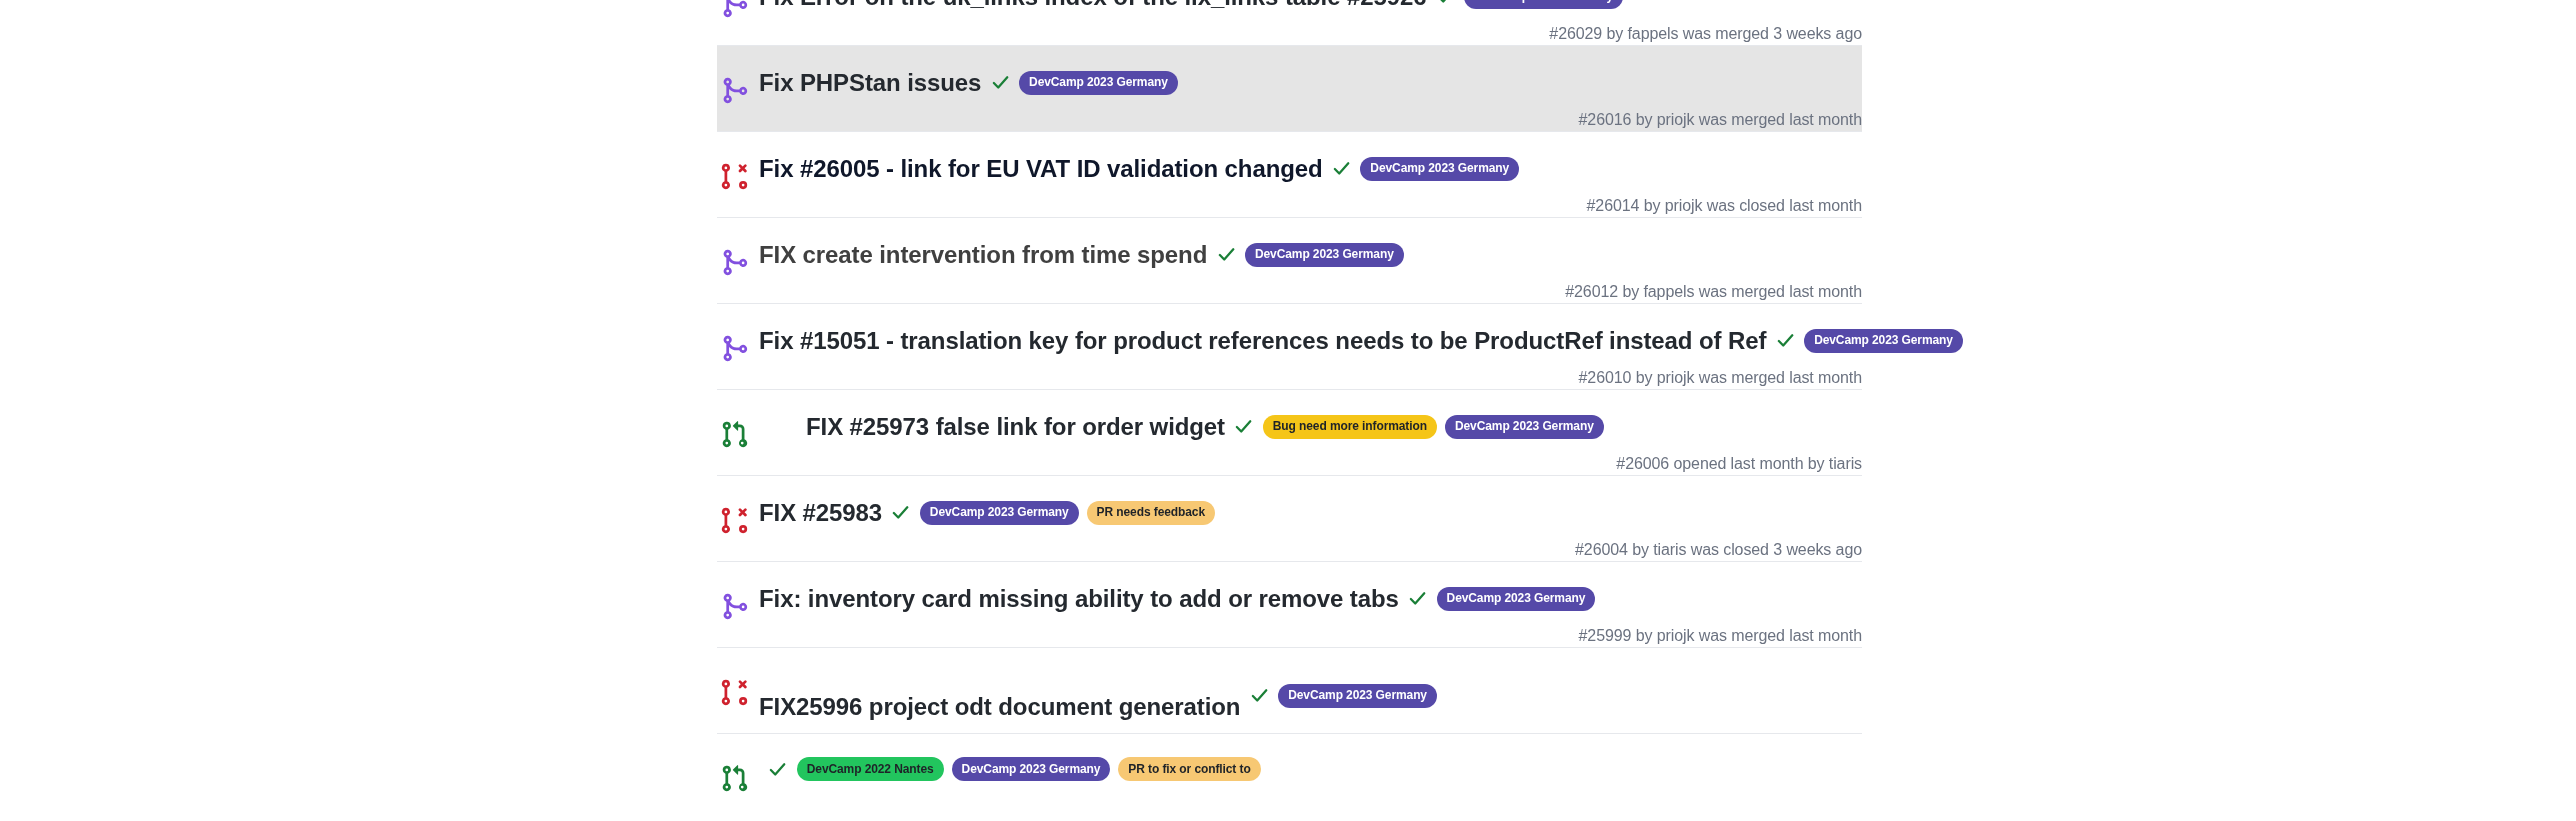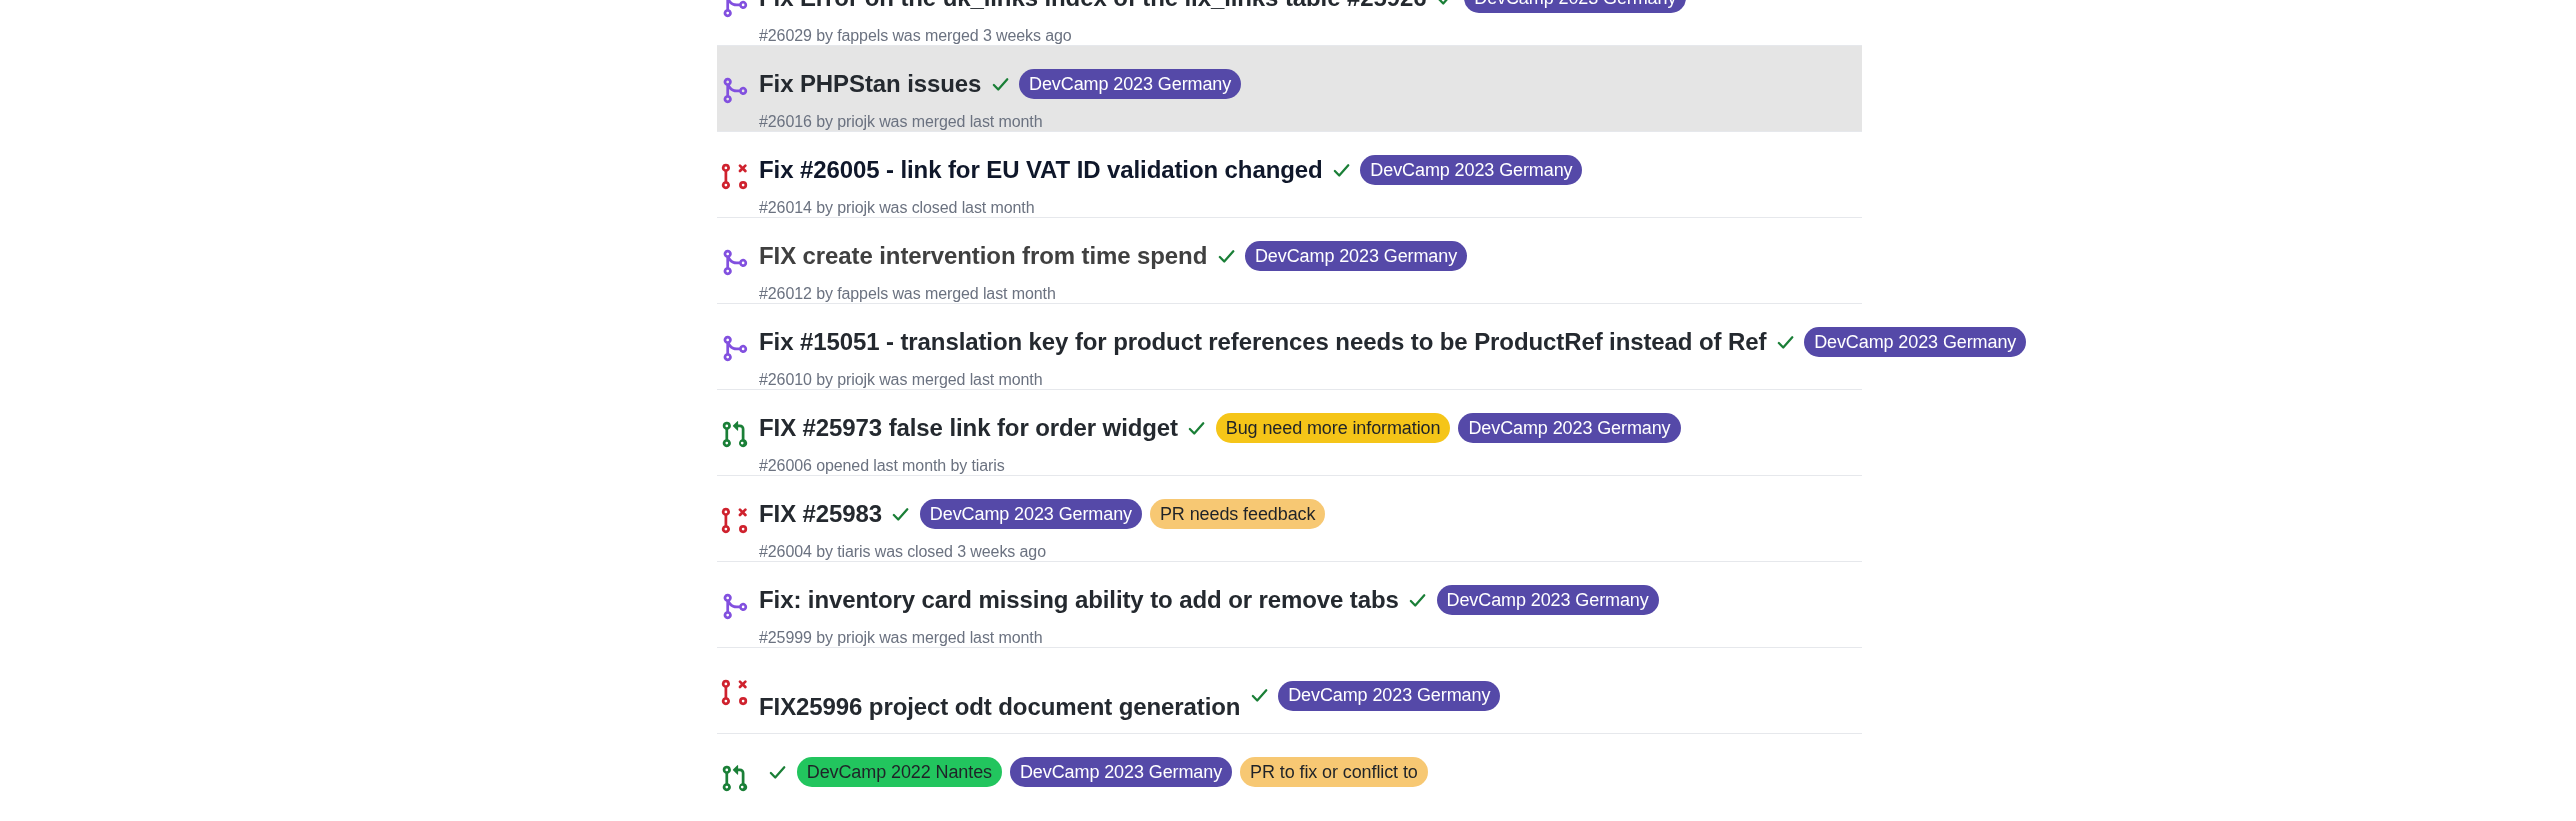--- a/index.html
+++ b/index.html
@@ -14,20 +14,21 @@
     overflow: hidden;
     font-family: "Liberation Sans", sans-serif;
     -webkit-font-smoothing: antialiased;
   }
 
   #app {
     position: relative;
     width: 2576px;
     height: 821px;
     background: #ffffff;
+    text-align: right;
   }
 
   .list {
     position: absolute;
     left: 717px;
     top: -40px;
     width: 1145px;
     background: #ffffff;
   }
 
@@ -97,22 +98,22 @@
   .labels {
     display: flex;
     align-items: center;
     flex: 0 0 auto;
     margin-left: 7.2px;
     gap: 8px;
   }
 
   .label {
     display: inline-block;
-    font-size: 18px;
-    font-weight: 400;
+    font-size: 12px;
+    font-weight: 700;
     line-height: 1;
     padding: 5.8px 10px 6.5px 10px;
     border-radius: 720px;
     white-space: nowrap;
     letter-spacing: -0.1px;
   }
 
   .meta {
     margin-top: 13px;
     font-size: 16px;
@@ -234,21 +235,21 @@
             </div>
           </div>
         </div>
         <div class="row">
           <div class="row-inner">
             <span class="state-icon"><svg viewBox="0 0 16 16" width="29" height="29" aria-hidden="true">
                 <path fill="#1a7f37" d="M1.5 3.25a2.25 2.25 0 1 1 3 2.122v5.256a2.251 2.251 0 1 1-1.5 0V5.372A2.25 2.25 0 0 1 1.5 3.25Zm5.677-.177L9.573.677A.25.25 0 0 1 10 .854V2.5h1A2.5 2.5 0 0 1 13.5 5v5.628a2.251 2.251 0 1 1-1.5 0V5a1 1 0 0 0-1-1h-1v1.646a.25.25 0 0 1-.427.177L7.177 3.427a.25.25 0 0 1 0-.354ZM3.75 2.5a.75.75 0 1 0 0 1.5.75.75 0 0 0 0-1.5Zm0 9.5a.75.75 0 1 0 0 1.5.75.75 0 0 0 0-1.5Zm8.5 0a.75.75 0 1 0 0 1.5.75.75 0 0 0 0-1.5Z"></path>
               </svg></span>
             <div class="row-main">
               <div class="title-line">
-                <a class="title" href="#" style="text-decoration:none;color:#24292f;">FIX #25973 false link for order widget</a>
+                <a class="title" href="#" style="text-decoration:none;color:#24292f;margin-left:47px;">FIX #25973 false link for order widget</a>
                 <span class="check-icon"><svg viewBox="0 0 16 16" width="19" height="19" aria-hidden="true">
                     <path fill="none" stroke="#1a7f37" stroke-width="1.9" stroke-linecap="round" stroke-linejoin="round" d="M2.4 8.4 L6.1 12.2 L13.7 3.6"></path>
                   </svg></span>
                 <span class="labels">
                   <span class="label" style="background:#f5c518;color:#1f2328;">Bug need more information</span>
                   <span class="label" style="background:#5549a8;color:#ffffff;">DevCamp 2023 Germany</span>
                 </span>
               </div>
               <div class="meta">#26006 opened last month by tiaris</div>
             </div>

